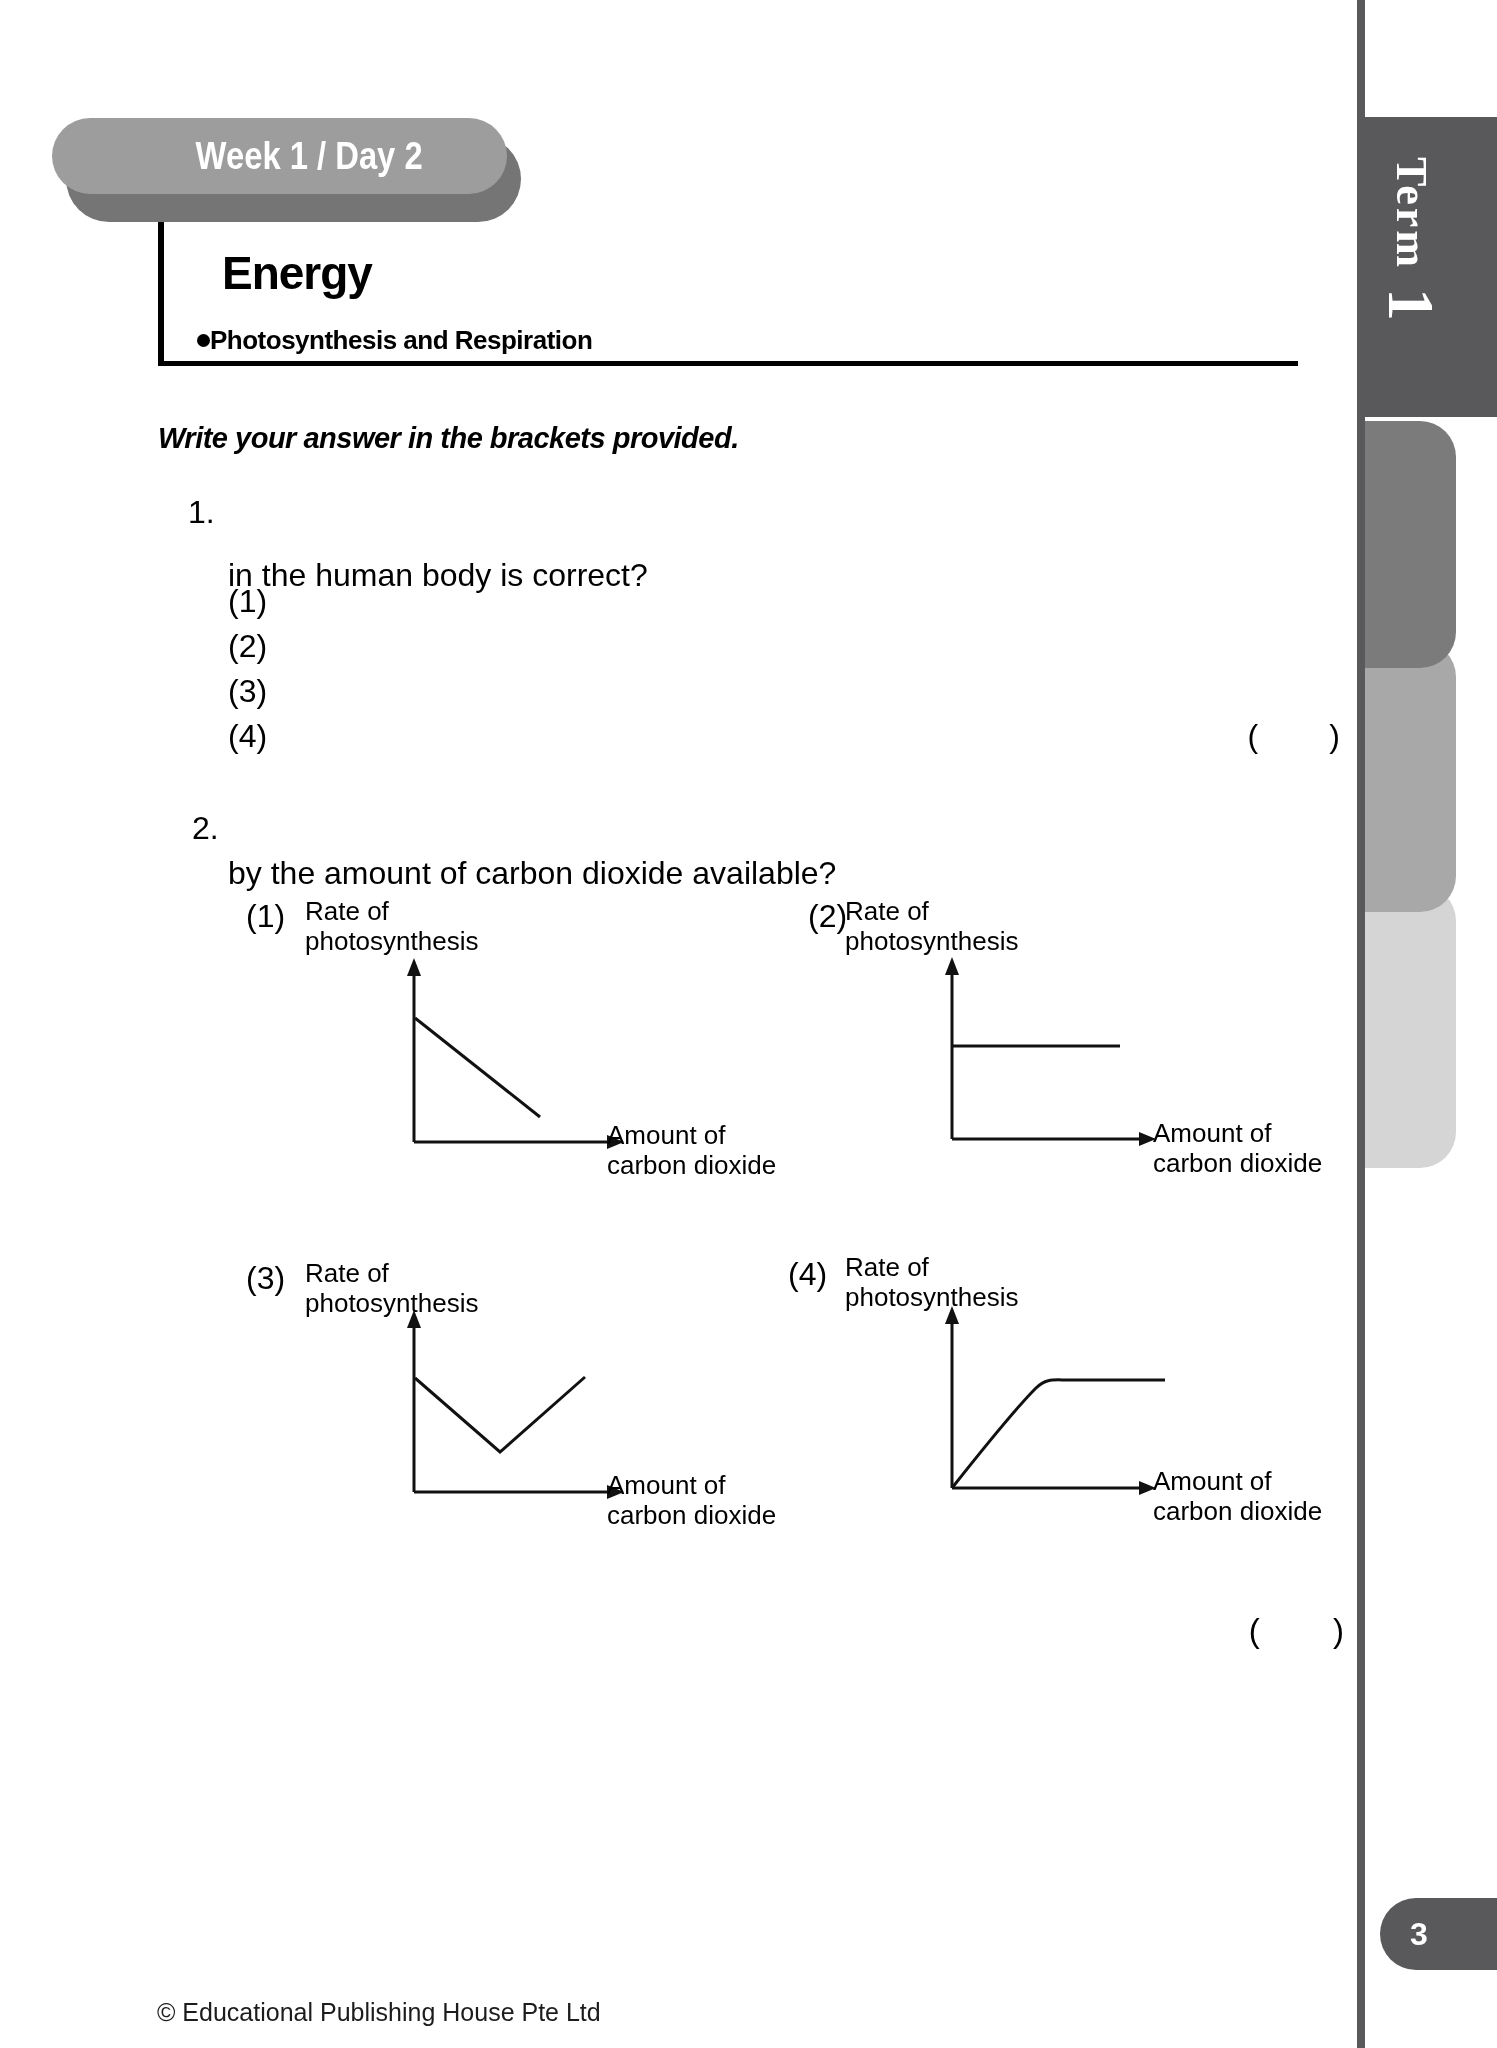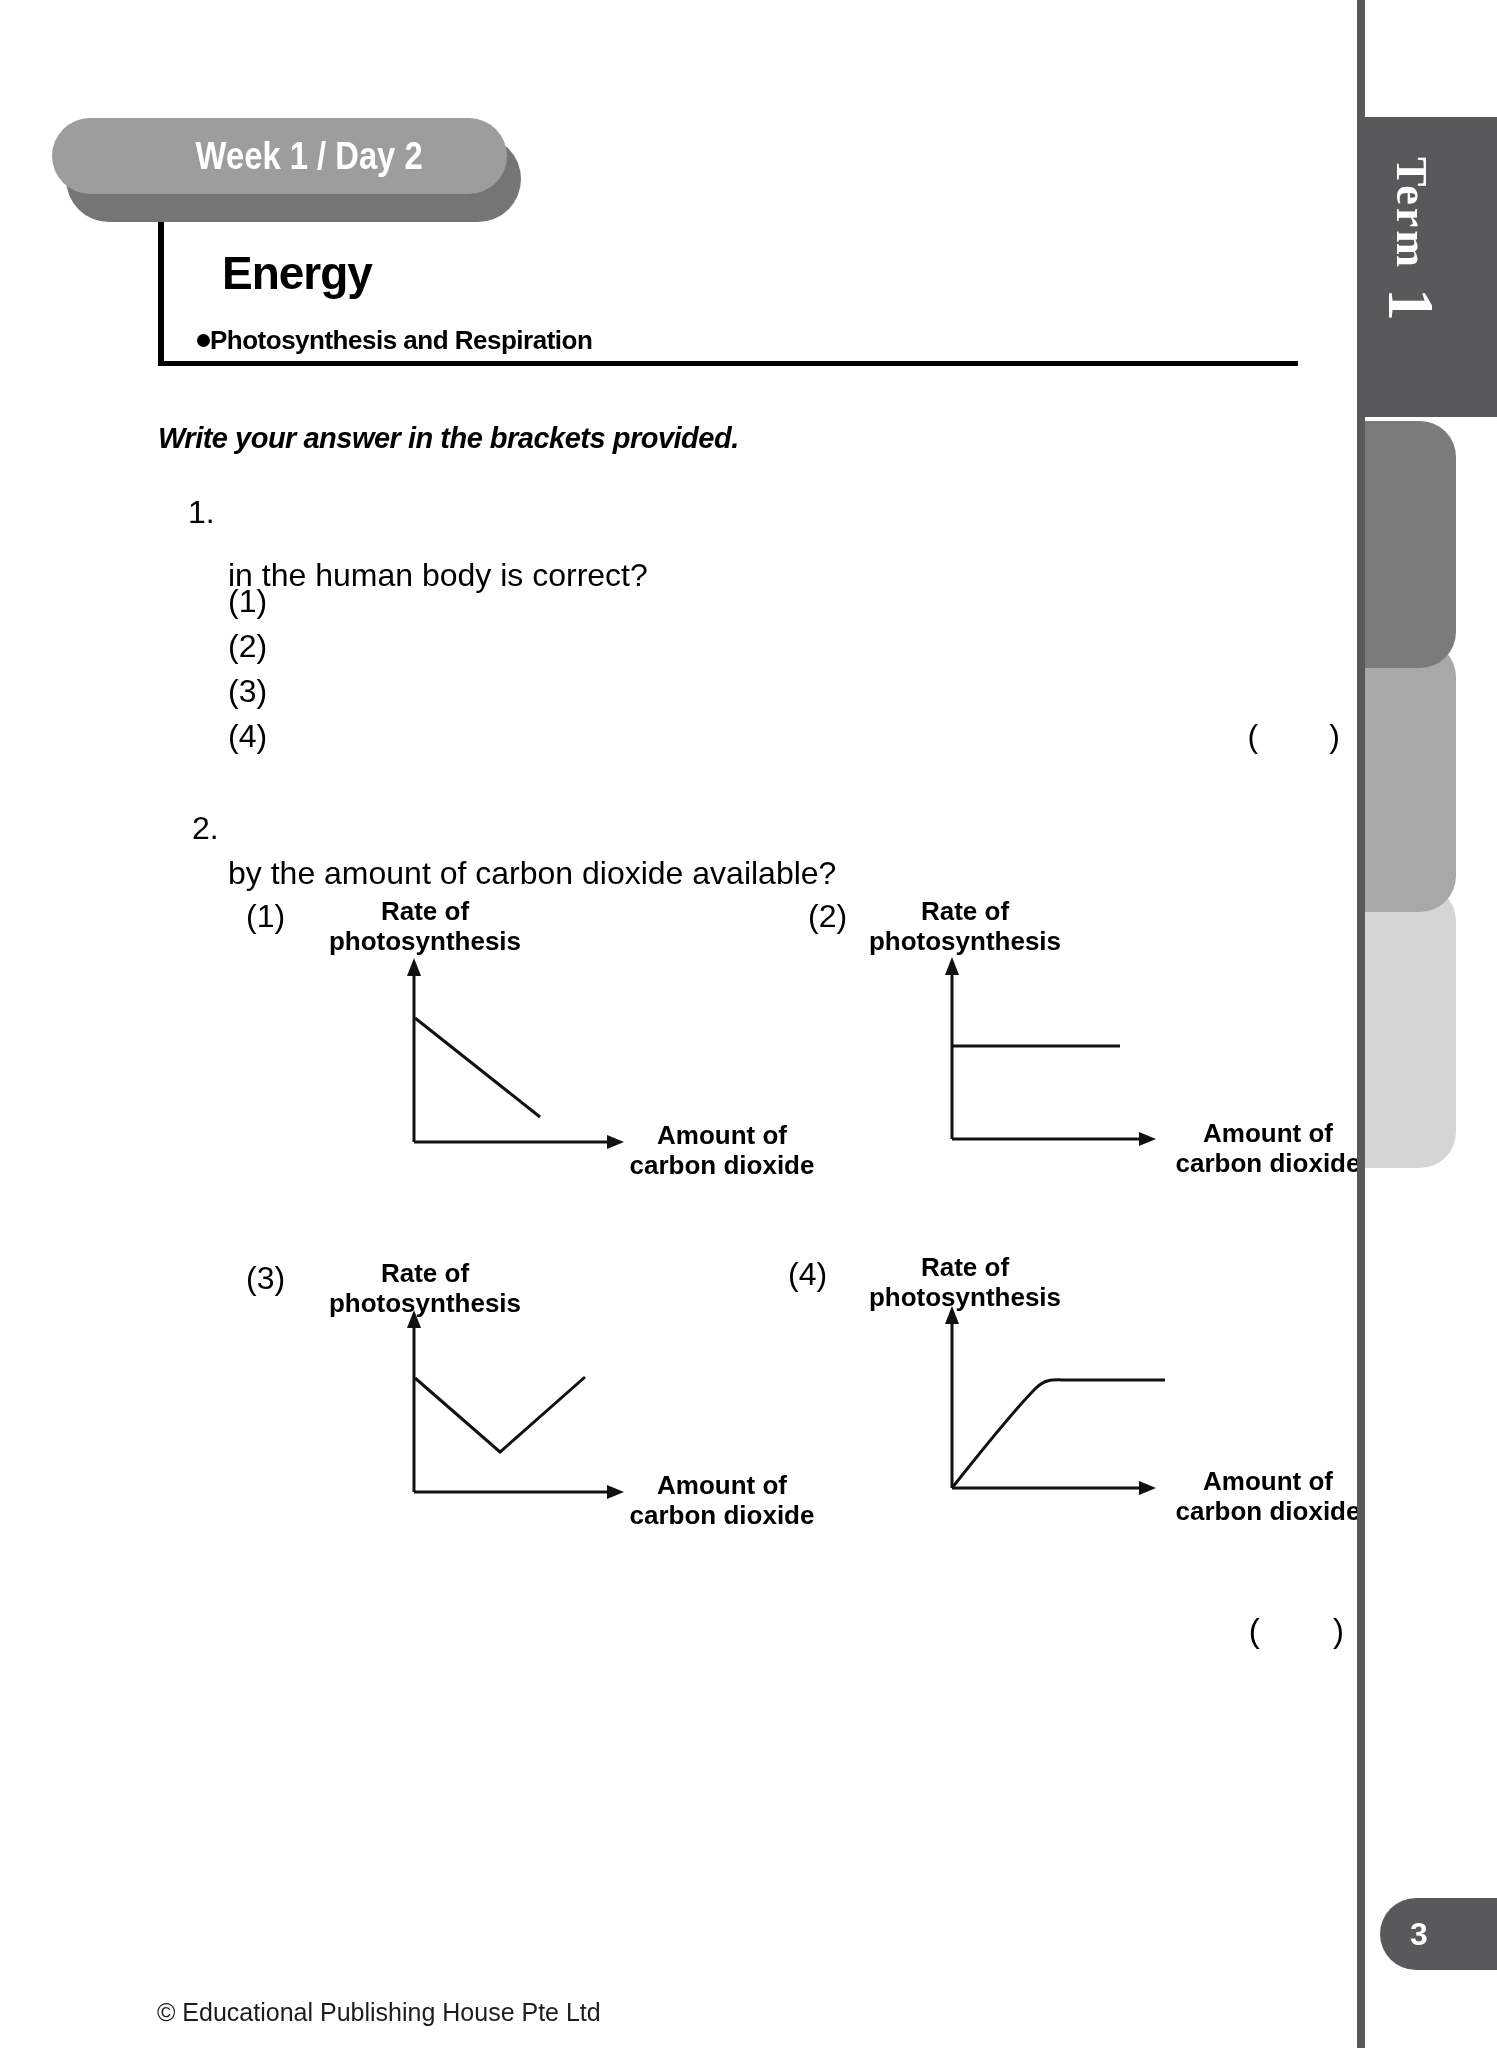--- a/index.html
+++ b/index.html
@@ -40,21 +40,21 @@
   
   .qnum{font-size:32px;}
   .qline{font-size:32px;white-space:nowrap;}
   .justify{white-space:normal;width:1112px;text-align:justify;text-align-last:justify;}
   .opt-row{left:228px;width:1112px;display:flex;font-size:32px;}
   .opt-marker{flex:0 0 42px;}
   .bracket{margin-left:auto;}
 
   
   .gnum{font-size:32px;}
-  .glabel{font-size:26px;font-weight:bold;text-align:center;line-height:30px;width:240px;}
+  .glabel{font-size:26px;font-weight:normal;text-align:left;line-height:30px;width:240px;}
   .gxlabel{width:230px;}
   svg{display:block;overflow:visible;}
   .stroke{stroke:#111;stroke-width:3;fill:none;}
   .fillhead{fill:#111;stroke:none;}
 
   #q2-bracket{left:1230px;top:1612px;width:114px;text-align:right;font-size:33px;}
 
   
   #footer-copy{left:157px;top:1998px;font-size:25px;color:#1c1c1c;}
   #page-pill{left:1380px;top:1898px;width:117px;height:72px;border-radius:36px 0 0 36px;background:#59595b;z-index:7;}

